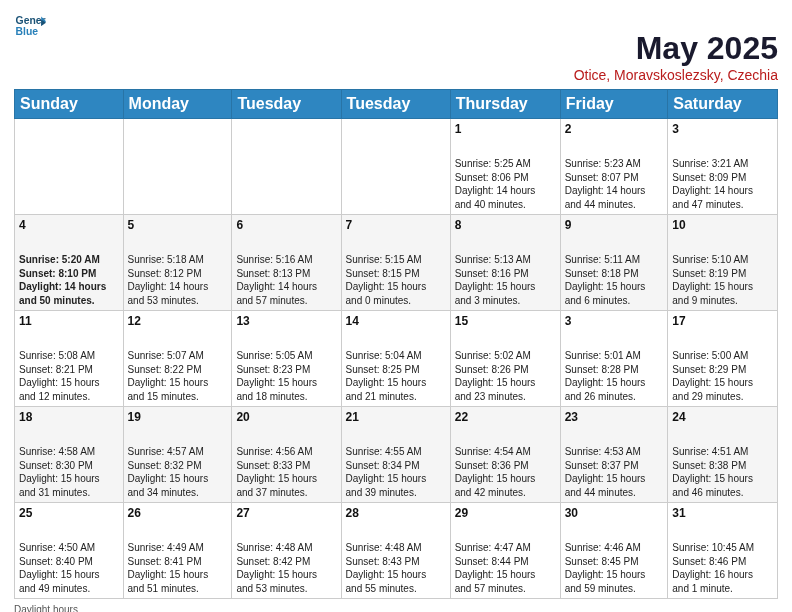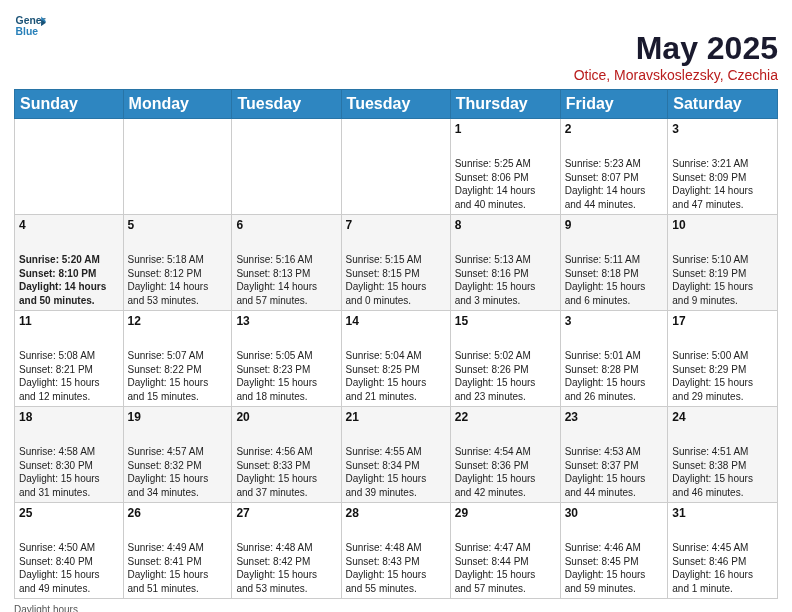--- a/index.html
+++ b/index.html
@@ -338,21 +338,21 @@
           </td>
           <td>
             <span class="day-num">30</span>
             <div class="day-info" style="white-space: pre-line;">Sunrise: 4:46 AM
 Sunset: 8:45 PM
 Daylight: 15 hours
 and 59 minutes.</div>
           </td>
           <td>
             <span class="day-num">31</span>
-            <div class="day-info" style="white-space: pre-line;">Sunrise: 4:45 AM
+            <div class="day-info" style="white-space: pre-line;">Sunrise: 10:45 AM
 Sunset: 8:46 PM
 Daylight: 16 hours
 and 1 minute.</div>
           </td>
         </tr>
       </tbody>
   </table>
 
   <div class="footer">
     <span>Daylight hours</span>

